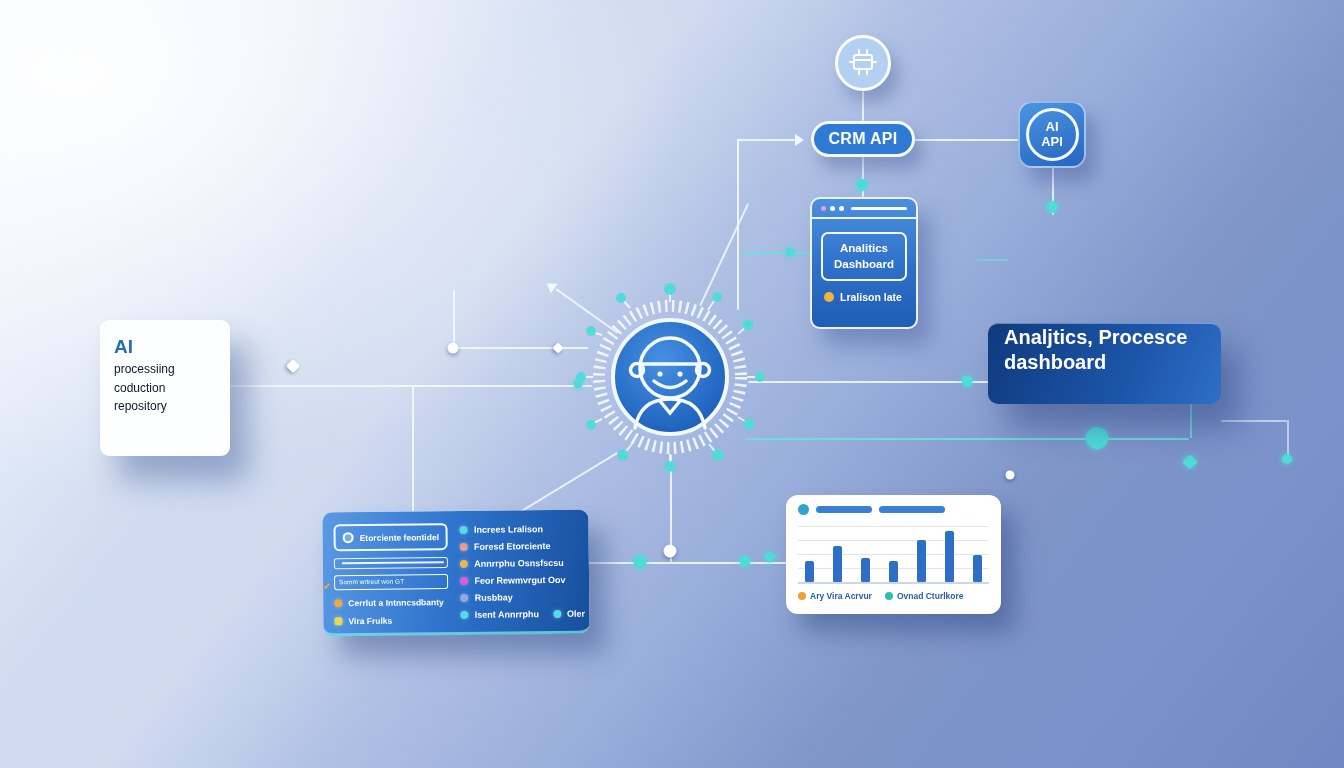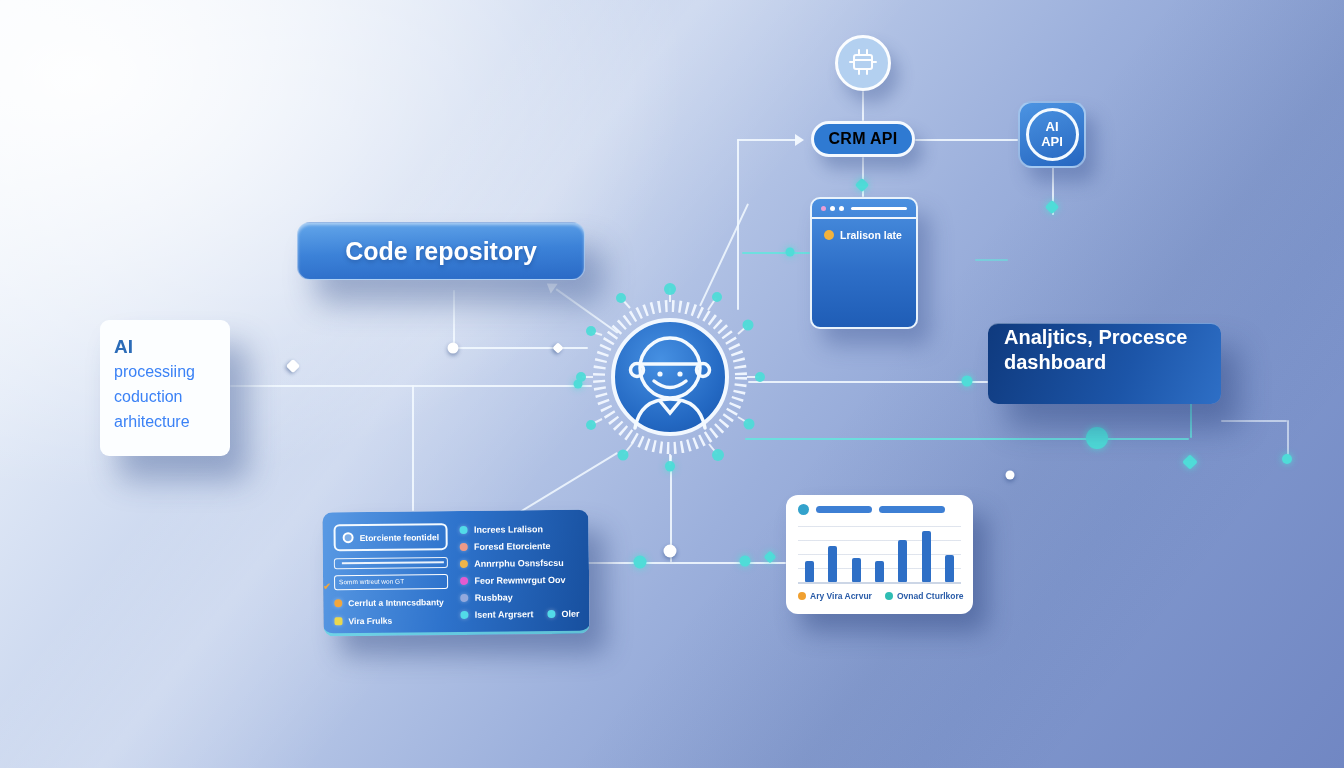--- a/index.html
+++ b/index.html
@@ -17,32 +17,32 @@
   .ln.faint{opacity:.65}
   .diag{position:absolute;height:2px;background:rgba(242,249,255,0.85);transform-origin:left center;border-radius:2px;}
   .nd{position:absolute;border-radius:50%;background:#4fdcd8;box-shadow:0 0 7px rgba(79,220,216,.85);transform:translate(-50%,-50%);}
   .nd.white{background:#fff;box-shadow:0 2px 4px rgba(25,55,115,.45);}
   .nd.dia{border-radius:2px;transform:translate(-50%,-50%) rotate(45deg);}
   .tri{position:absolute;width:0;height:0;border-top:6px solid transparent;border-bottom:6px solid transparent;border-left:9px solid rgba(244,250,255,.95);}
   
   .shadowed{box-shadow:18px 24px 30px rgba(43,70,134,.38);}
   .card-white{position:absolute;left:100px;top:320px;width:130px;height:136px;background:#fcfeff;border-radius:9px;padding:16px 14px;}
   .card-white .t1{font-size:19px;font-weight:bold;color:#2b6cb8;margin-bottom:2px;}
-  .card-white .t2{font-size:16px;color:#3b82f6;line-height:1.55;}
+  .card-white .t2{font-size:12px;color:#0f172a;line-height:1.55;}
   .code-repo{position:absolute;left:297px;top:222px;width:288px;height:58px;border-radius:13px;
     background:linear-gradient(178deg,#63a6ea 0%,#3c82d8 50%,#2a6ac6 100%);
     border:1px solid rgba(255,255,255,.5);display:flex;align-items:center;justify-content:center;
     color:#fff;font-size:25px;font-weight:bold;text-shadow:0 2px 4px rgba(18,50,110,.35);
     box-shadow:inset 0 2px 3px rgba(255,255,255,.45),18px 24px 30px rgba(43,70,134,.38);}
   .top-icon{position:absolute;left:835px;top:35px;width:56px;height:56px;border-radius:50%;
     background:#b3d0f0;border:3px solid #fbfdff;display:flex;align-items:center;justify-content:center;
     box-shadow:8px 12px 16px rgba(43,70,134,.3);}
   .crm-pill{position:absolute;left:811px;top:121px;width:104px;height:36px;border-radius:19px;
     background:#2f7ad2;border:3px solid #f4f9ff;display:flex;align-items:center;justify-content:center;
-    color:#000000;font-size:16px;font-weight:bold;letter-spacing:.3px;box-shadow:8px 12px 16px rgba(43,70,134,.32);}
+    color:#ffffff;font-size:16px;font-weight:bold;letter-spacing:.3px;box-shadow:8px 12px 16px rgba(43,70,134,.32);}
   .ai-api{position:absolute;left:1018px;top:101px;width:68px;height:67px;border-radius:14px;
     background:linear-gradient(160deg,#4c94e2,#2566c0);border:2px solid rgba(240,248,255,.55);
     display:flex;align-items:center;justify-content:center;box-shadow:10px 14px 18px rgba(43,70,134,.34);}
   .ai-api .ring{width:53px;height:53px;border-radius:50%;border:3px solid #f4faff;display:flex;flex-direction:column;
     align-items:center;justify-content:center;color:#fff;font-weight:bold;font-size:13px;line-height:1.1;}
   .browser{position:absolute;left:810px;top:197px;width:108px;height:132px;border-radius:10px;
     background:linear-gradient(180deg,#4b90e0 0%,#2e6fc8 55%,#1f5db6 100%);border:2px solid #e9f3fc;
     box-shadow:12px 16px 22px rgba(43,70,134,.36);color:#fff;}
   .browser .bar{display:flex;align-items:center;gap:4px;padding:7px 9px 6px;border-bottom:2px solid rgba(255,255,255,.92);}
   .browser .bdot{width:5px;height:5px;border-radius:50%;background:#fff;}
@@ -74,21 +74,21 @@
     padding:0 4px;white-space:nowrap;overflow:hidden;position:relative;}
   .fcheck{position:absolute;left:-11px;top:57px;font-size:9px;color:#f2a63c;font-weight:bold;}
   .frow{display:flex;align-items:center;gap:6px;margin-top:8px;font-size:8.5px;font-weight:bold;white-space:nowrap;}
   .fcol-r{flex:1;padding-top:2px;}
   .fcol-r .frow{margin-top:0;margin-bottom:7px;font-size:9px;}
   .fbottom{display:flex;gap:14px;}
   .fbottom .frow{margin:0;}
   .bdot2{width:8px;height:8px;border-radius:50%;flex:none;box-shadow:0 0 4px rgba(255,255,255,.35);}
   .shape-square{border-radius:2px !important;}
   
-  .chart-card{position:absolute;left:786px;top:495px;width:187px;height:119px;background:#fff;border-radius:12px;
+  .chart-card{position:absolute;left:786px;top:495px;width:215px;height:119px;background:#fff;border-radius:12px;
     box-shadow:14px 18px 24px rgba(35,60,120,.42);padding:9px 12px 7px;}
   .chead{display:flex;align-items:center;gap:7px;}
   .chead .cdot{width:11px;height:11px;border-radius:50%;background:#33a2cc;}
   .chead .cpill{height:7px;border-radius:4px;background:#3d7fd4;}
   .cplot{margin-top:7px;height:62px;display:flex;align-items:flex-end;justify-content:space-between;
     padding:0 7px;border-bottom:2px solid #ccd6e6;
     background:repeating-linear-gradient(to top,transparent 0 13px,rgba(150,168,198,.3) 13px 14px);}
   .cplot .bar{width:9px;border-radius:2px 2px 1px 1px;}
   .clegend{display:flex;gap:13px;margin-top:7px;font-size:8.5px;font-weight:bold;color:#2a5ca8;}
   .clegend .frow{margin:0;gap:4px;display:flex;align-items:center;white-space:nowrap;}
@@ -140,26 +140,23 @@
   <div class="nd" style="left:670px;top:467px;width:9px;height:9px"></div>
   <div class="nd white" style="left:670px;top:551px;width:13px;height:13px"></div>
   <div class="nd" style="left:640px;top:562px;width:13px;height:13px"></div>
   <div class="nd" style="left:745px;top:561px;width:11px;height:11px"></div>
   <div class="nd dia" style="left:770px;top:557px;width:9px;height:9px"></div>
 
   <div class="card-white shadowed">
     <div class="t1">AI</div>
     <div class="t2">processiing</div>
     <div class="t2">coduction</div>
-    <div class="t2">arhitecture</div>
-  </div>
-
-  <div class="code-repo">
-    <span>Code repository</span>
-  </div>
+    <div class="t2">repository</div>
+  </div>
+
 
   <div class="top-icon">
     <svg width="34" height="34" viewBox="0 0 34 34">
       <g stroke="#fdfeff" stroke-width="2" fill="none" stroke-linecap="round">
         <rect x="8" y="9" width="18" height="14" rx="2"></rect>
         <line x1="4" y1="16" x2="8" y2="16"></line>
           <line x1="26" y1="16" x2="30" y2="16"></line>
         <line x1="13" y1="4" x2="13" y2="9"></line>
           <line x1="21" y1="4" x2="21" y2="9"></line>
         <line x1="13" y1="23" x2="13" y2="28"></line>
@@ -179,20 +176,24 @@
       <span>API</span>
     </div>
   </div>
 
   <div class="browser">
     <div class="bar">
       <span class="bdot pink"></span>
       <span class="bdot"></span>
       <span class="bdot"></span>
       <span class="bline"></span>
+    </div>
+    <div class="label-box">
+      <div>Analitics</div>
+      <div>Dashboard</div>
     </div>
     <div class="status">
       <span class="sdot"></span>
       <span>Lralison late</span>
     </div>
   </div>
 
 
   <div class="dash-box">
     <div>Analjtics, Procesce</div>
@@ -299,21 +300,21 @@
 
           <div class="frow">
             <span class="bdot2" style="background: rgb(147, 169, 221);"></span>
             <span>Rusbbay</span>
           </div>
         </div>
       <div class="fbottom">
 
           <div class="frow">
             <span class="bdot2" style="background: rgb(82, 219, 232);"></span>
-            <span>Isent Argrsert</span>
+            <span>Isent Annrrphu</span>
           </div>
 
           <div class="frow">
             <span class="bdot2" style="background: rgb(82, 219, 232);"></span>
             <span>Oler</span>
           </div>
         </div>
     </div>
   </div>
 

